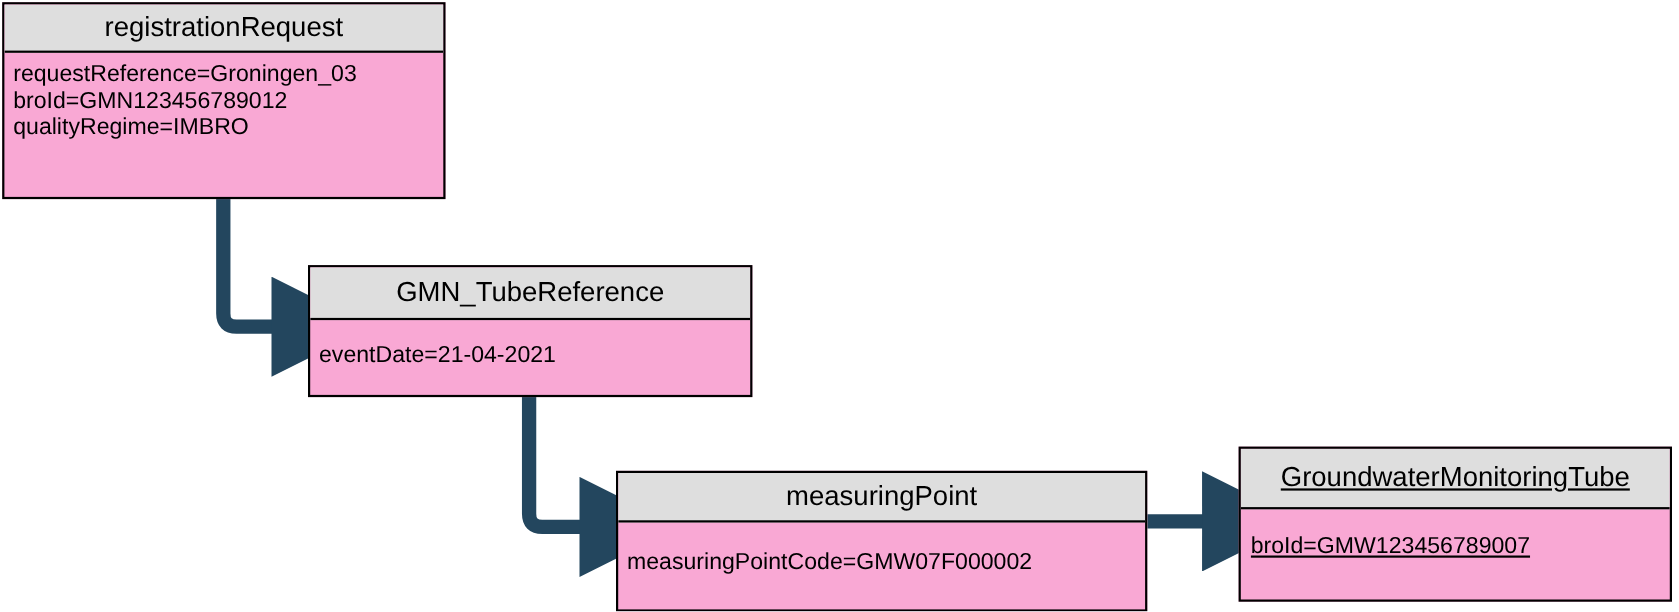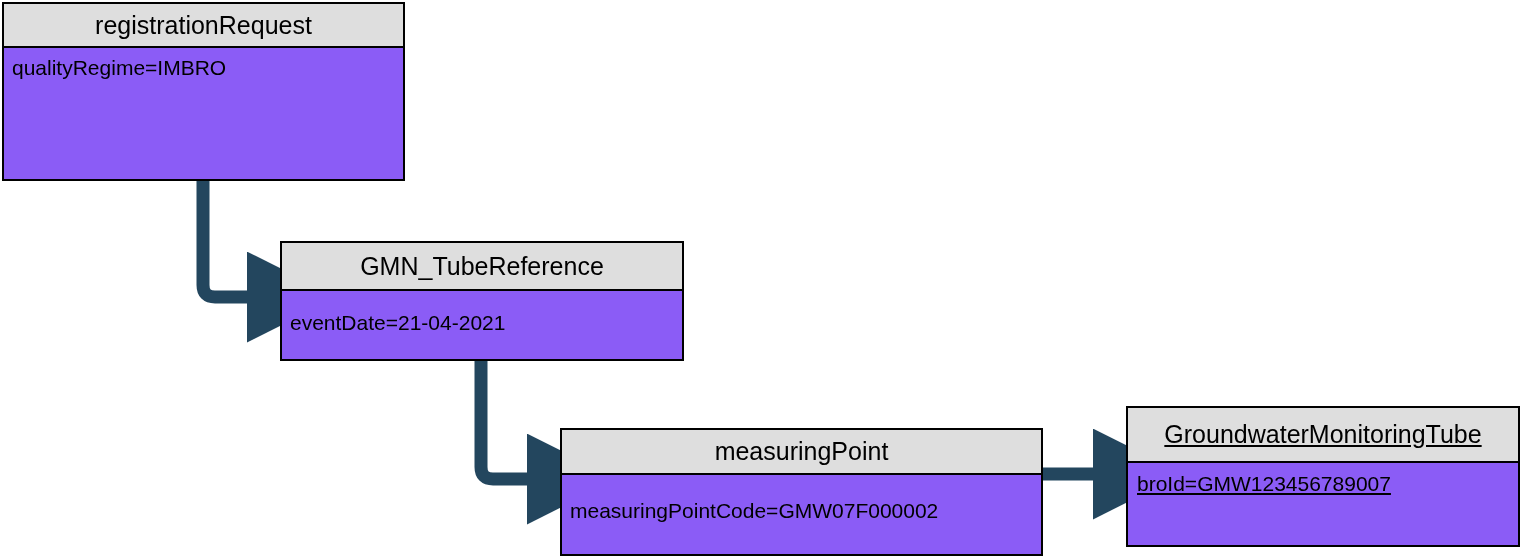--- a/index.html
+++ b/index.html
@@ -20,21 +20,21 @@
     left: 0;
     top: 0;
     width: 1526px;
     height: 556px;
     pointer-events: none;
   }
   .node {
     position: absolute;
     box-sizing: border-box;
     border: 2px solid #000000;
-    background: #8b5cf6;
+    background: #f9a8d4;
     overflow: hidden;
     z-index: 2;
   }
   .node-header {
     box-sizing: border-box;
     background: #dedede;
     border-bottom: 2px solid #000000;
     text-align: center;
     color: #000000;
     font-size: 25px;
@@ -75,21 +75,21 @@
   #node-measuringPoint {
     left: 560px; top: 428px; width: 483px; height: 128px;
   }
   #node-measuringPoint .node-header { height: 45px; }
   #node-measuringPoint .node-body { height: 50px; padding-top: 24px; }
 
   #node-groundwaterMonitoringTube {
     left: 1126px; top: 406px; width: 394px; height: 141px; text-decoration: underline;
   }
   #node-groundwaterMonitoringTube .node-header { height: 55px; }
-  #node-groundwaterMonitoringTube .node-body { height: 84px; padding-top: 9px; padding-left: 9px; }
+  #node-groundwaterMonitoringTube .node-body { height: 84px; padding-top: 22px; padding-left: 9px; }
 </style>
 </head>
 <body>
 
 <div id="canvas">
 
   <svg class="connector-layer" viewBox="0 0 1526 556" xmlns="http://www.w3.org/2000/svg">
     <defs>
       <marker id="arrowhead" markerWidth="7" markerHeight="7" refX="0.4" refY="3.5" orient="auto" markerUnits="strokeWidth">
         <path d="M0,0 L7,3.5 L0,7 z" fill="#23465e"></path>
@@ -105,20 +105,22 @@
     </g>
 
     <g>
       <path d="M 1043,474 L 1098,474" fill="none" stroke="#23465e" stroke-width="13" stroke-linecap="butt" marker-end="url(#arrowhead)"></path>
     </g>
   </svg>
 
   <div class="node" id="node-registrationRequest">
     <div class="node-header">registrationRequest</div>
     <div class="node-body">
+      <div class="attr-line">requestReference=Groningen_03</div>
+      <div class="attr-line">broId=GMN123456789012</div>
       <div class="attr-line">qualityRegime=IMBRO</div>
     </div>
   </div>
 
   <div class="node" id="node-gmnTubeReference">
     <div class="node-header">GMN_TubeReference</div>
     <div class="node-body">
       <div class="attr-line">eventDate=21-04-2021</div>
     </div>
   </div>

